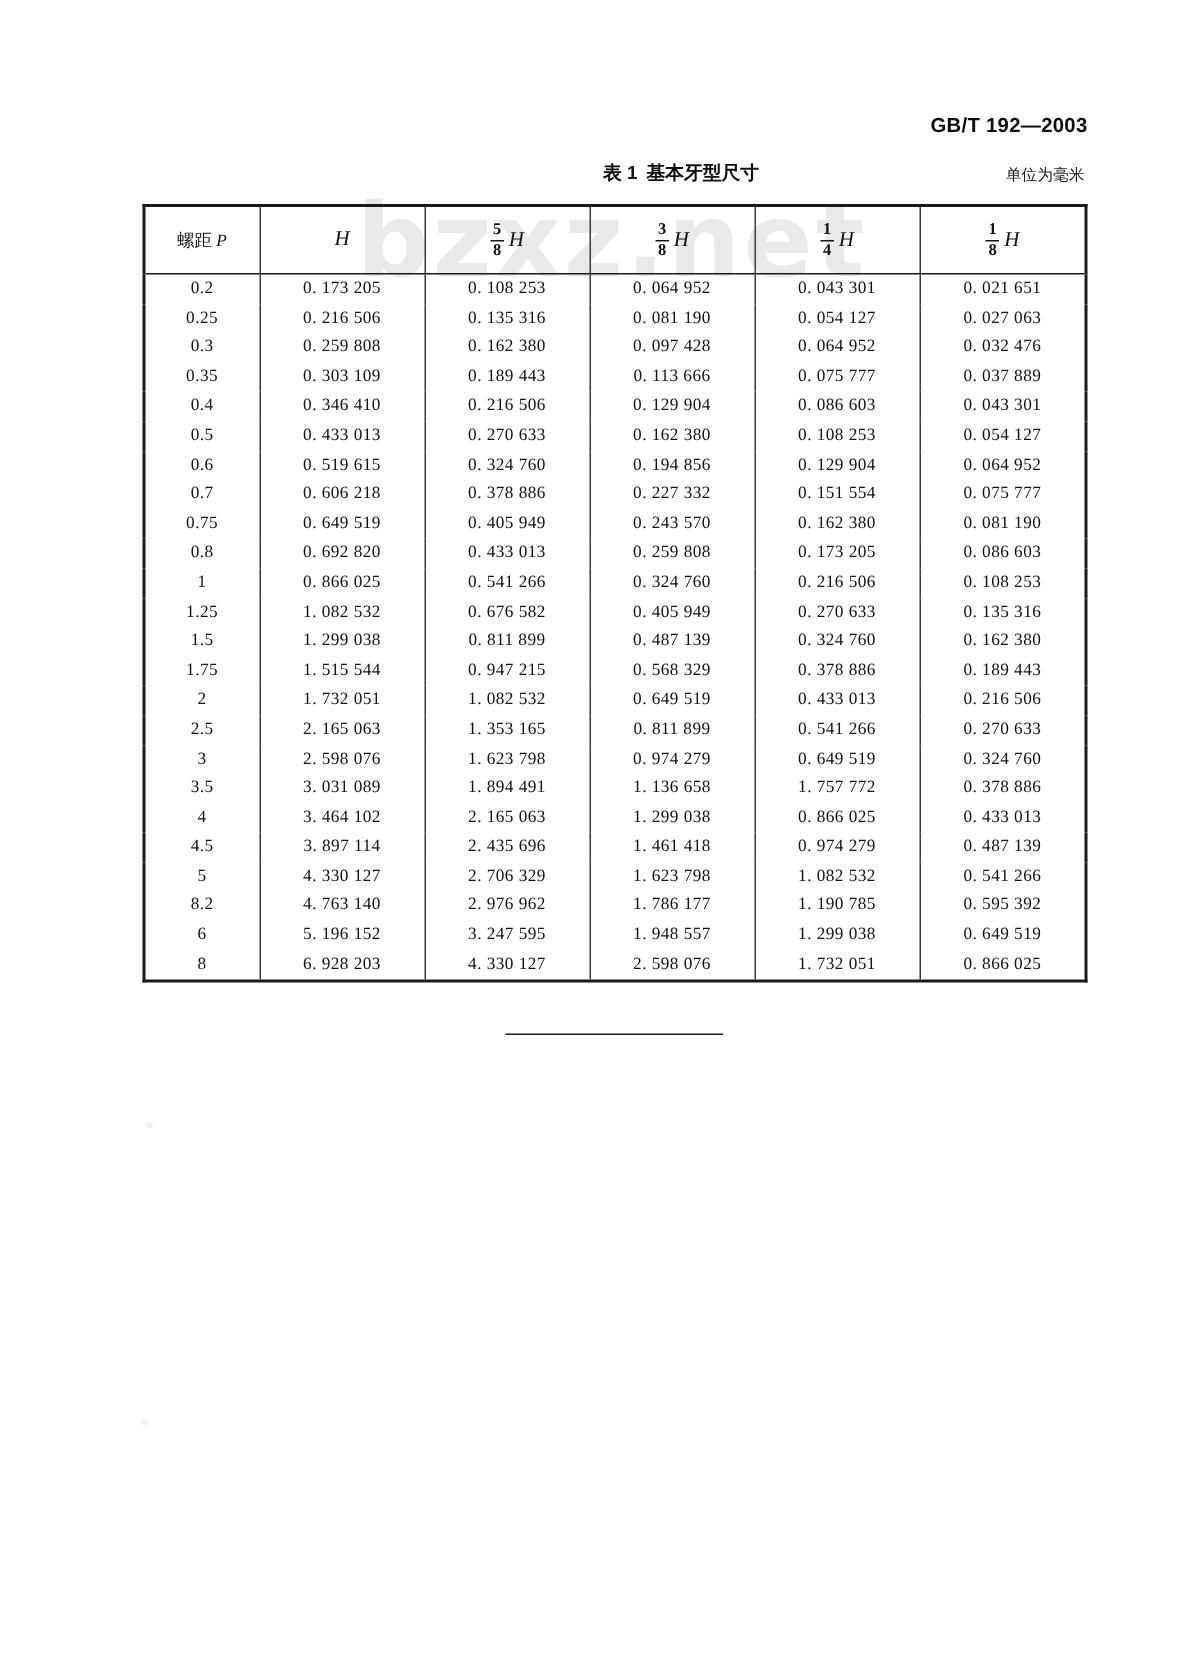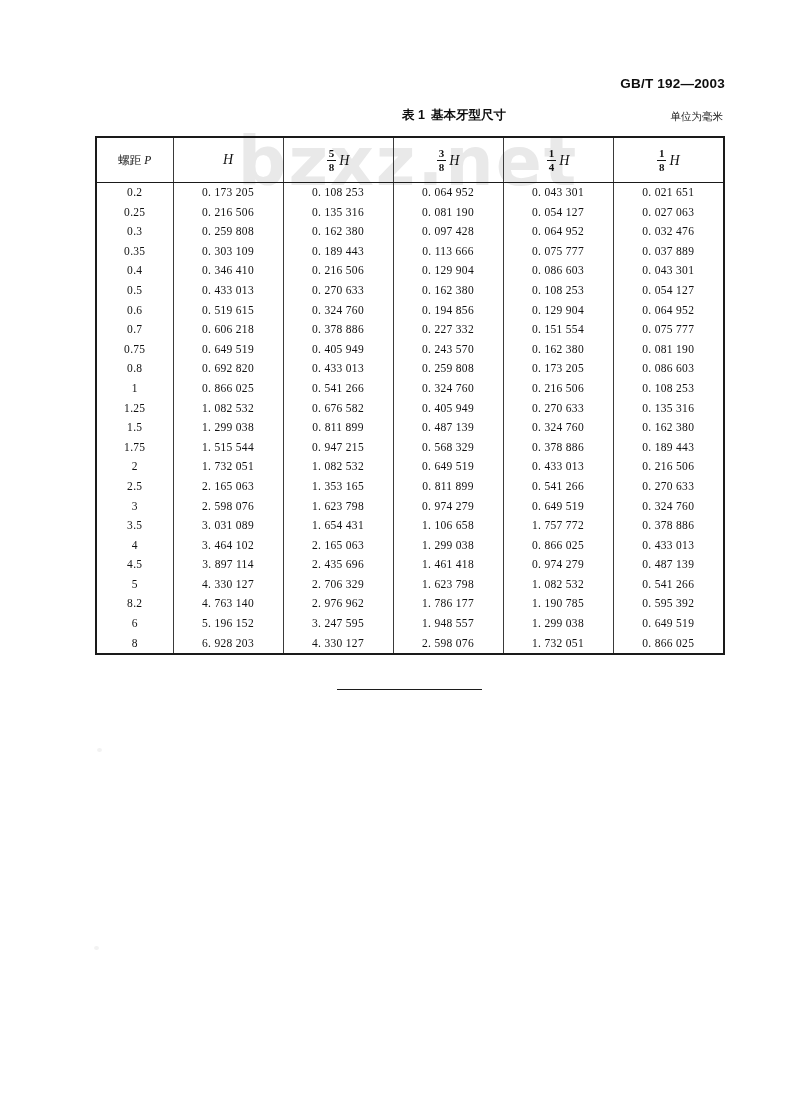--- a/index.html
+++ b/index.html
@@ -409,22 +409,22 @@
             <td>3</td>
             <td>2. 598 076</td>
             <td>1. 623 798</td>
             <td>0. 974 279</td>
             <td>0. 649 519</td>
             <td>0. 324 760</td>
           </tr>
           <tr>
             <td>3.5</td>
             <td>3. 031 089</td>
-            <td>1. 654 431</td>
-            <td>1. 106 658</td>
+            <td>1. 894 491</td>
+            <td>1. 136 658</td>
             <td>1. 757 772</td>
             <td>0. 378 886</td>
           </tr>
           <tr>
             <td>4</td>
             <td>3. 464 102</td>
             <td>2. 165 063</td>
             <td>1. 299 038</td>
             <td>0. 866 025</td>
             <td>0. 433 013</td>

